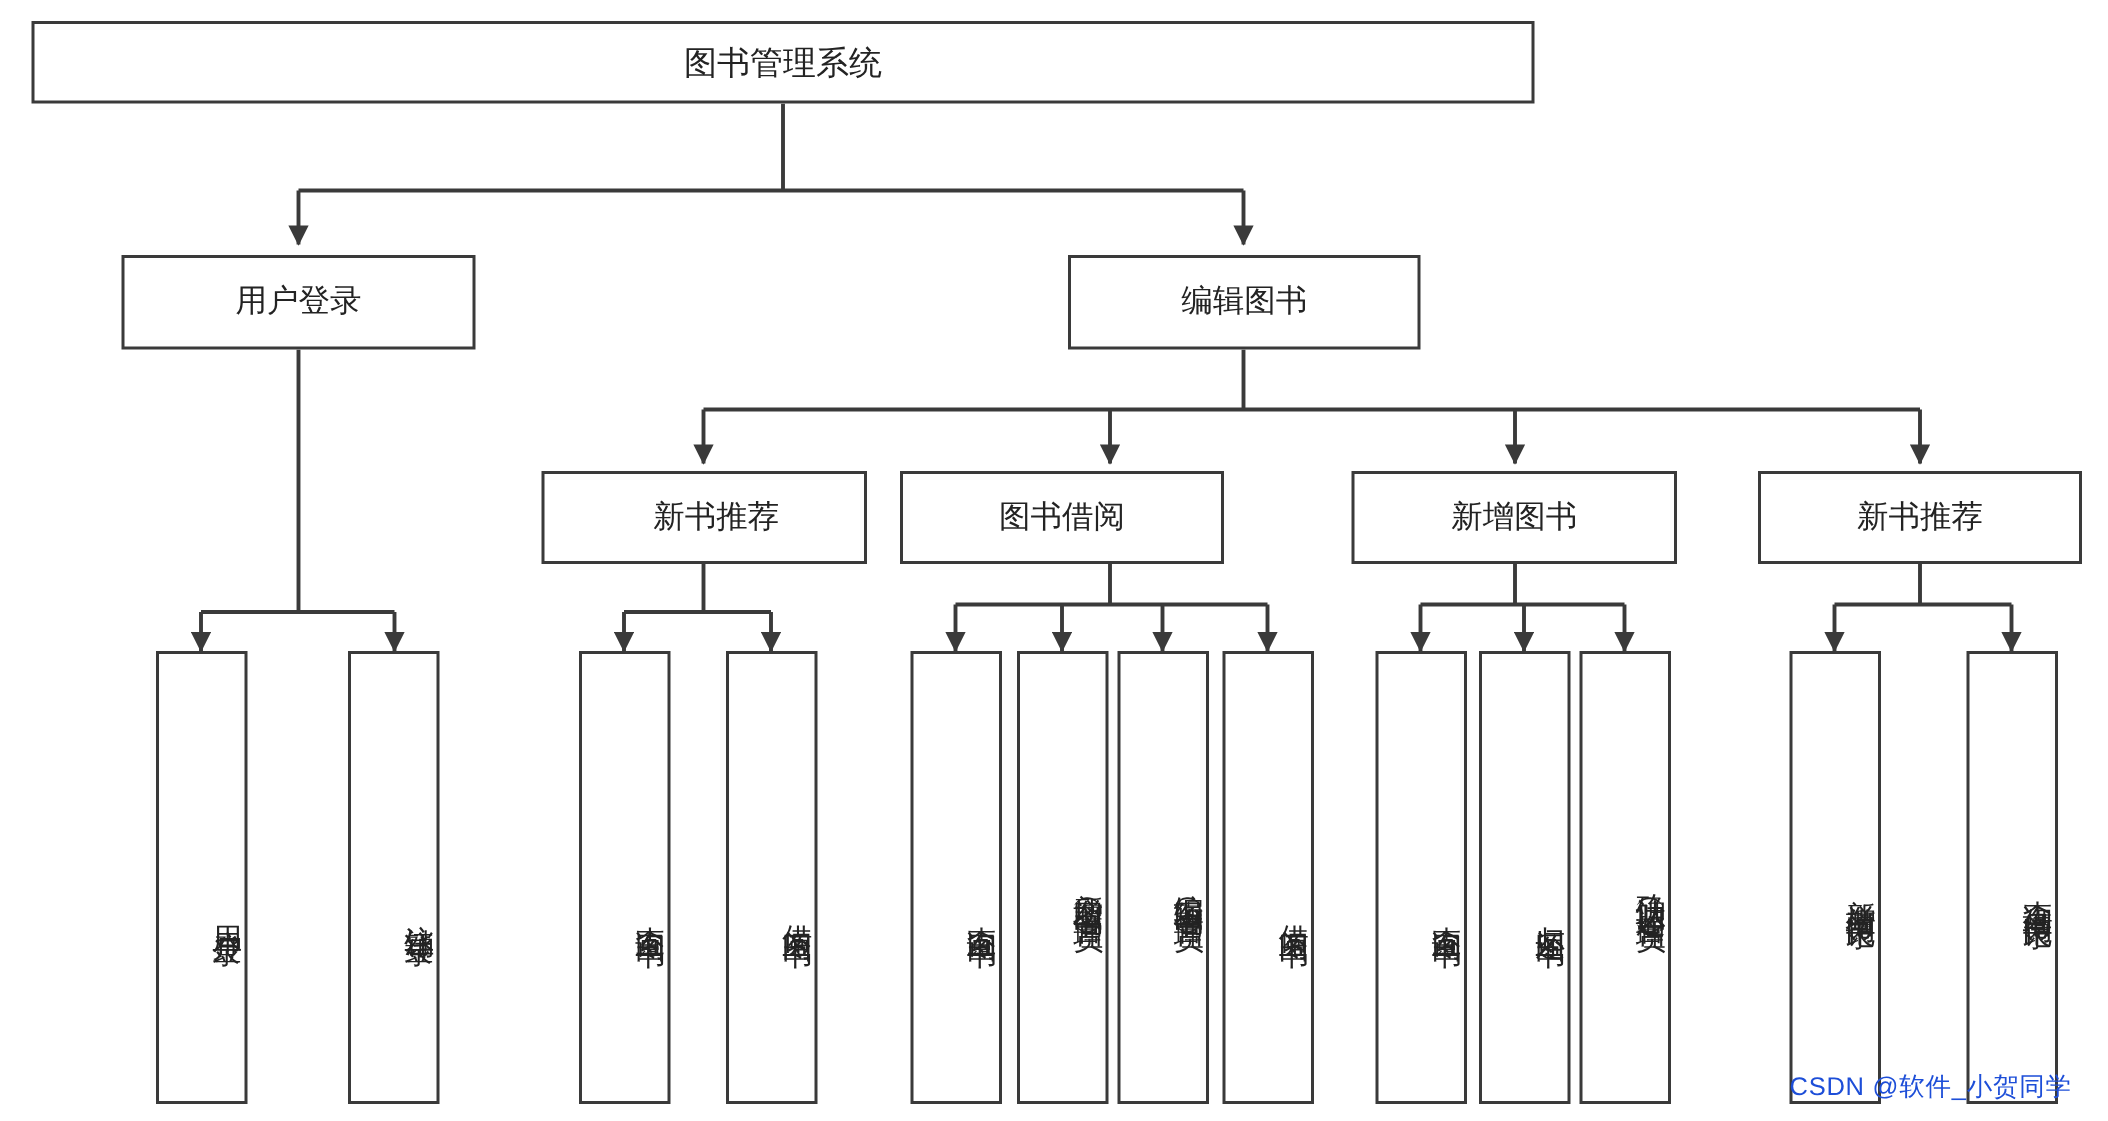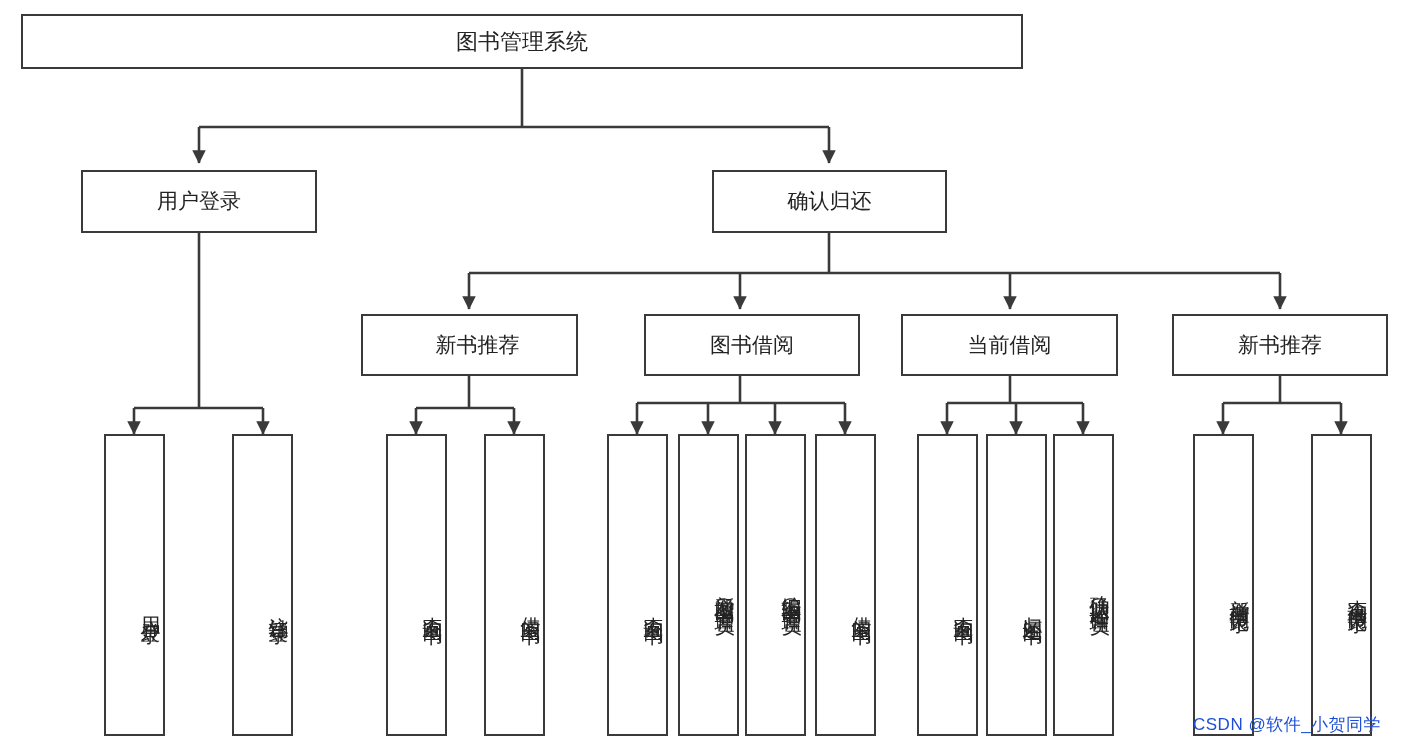--- a/index.html
+++ b/index.html
@@ -116,25 +116,25 @@
       <path d="M 1280 376 L 1280 403"></path>
       <path d="M 1223 403 L 1341 403"></path>
       <path d="M 1223 403 L 1223 434" marker-end="url(#arrow)"></path>
       <path d="M 1341 403 L 1341 434" marker-end="url(#arrow)"></path>
     </g>
   </svg>
 
   <div class="node root" style="left:21px; top:14px; width:1002px; height:55px;">图书管理系统</div>
 
   <div class="node" style="left:81px; top:170px; width:236px; height:63px;">用户登录</div>
-  <div class="node" style="left:712px; top:170px; width:235px; height:63px;">确认归还</div>
+  <div class="node" style="left:712px; top:170px; width:235px; height:63px;">编辑图书</div>
 
   <div class="node" style="left:361px; top:314px; width:217px; height:62px;padding-left:16px;">新书推荐</div>
-  <div class="node" style="left:644px; top:314px; width:216px; height:62px;">图书借阅</div>
-  <div class="node" style="left:901px; top:314px; width:217px; height:62px;">当前借阅</div>
+  <div class="node" style="left:600px; top:314px; width:216px; height:62px;">图书借阅</div>
+  <div class="node" style="left:901px; top:314px; width:217px; height:62px;">新增图书</div>
   <div class="node" style="left:1172px; top:314px; width:216px; height:62px;">新书推荐</div>
 
   <div class="node leaf" style="left:104px; top:434px; width:61px; height:302px;">用户登录</div>
   <div class="node leaf" style="left:232px; top:434px; width:61px; height:302px;">注销登录</div>
 
   <div class="node leaf" style="left:386px; top:434px; width:61px; height:302px;">查询图书</div>
   <div class="node leaf" style="left:484px; top:434px; width:61px; height:302px;">借阅图书</div>
 
   <div class="node leaf" style="left:607px; top:434px; width:61px; height:302px;">查询图书</div>
   <div class="node leaf tall-text" style="left:678px; top:434px; width:61px; height:302px;">新增图书（管理员）</div>

